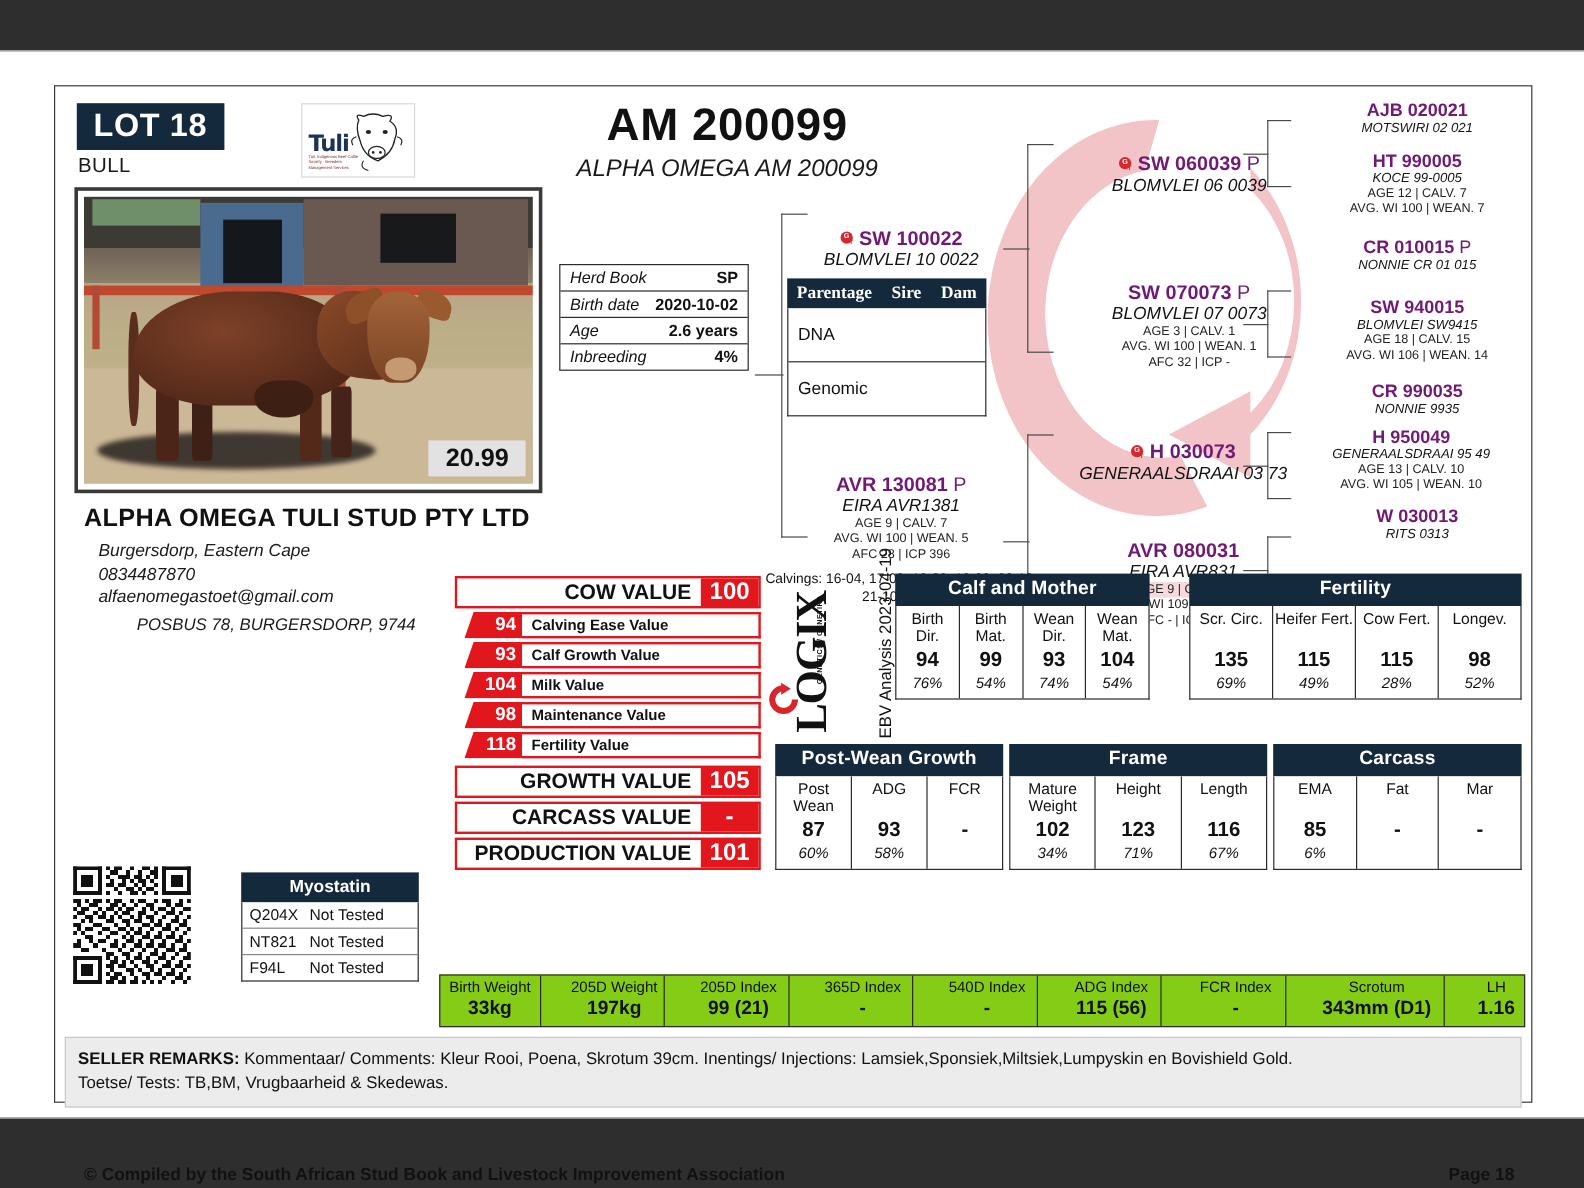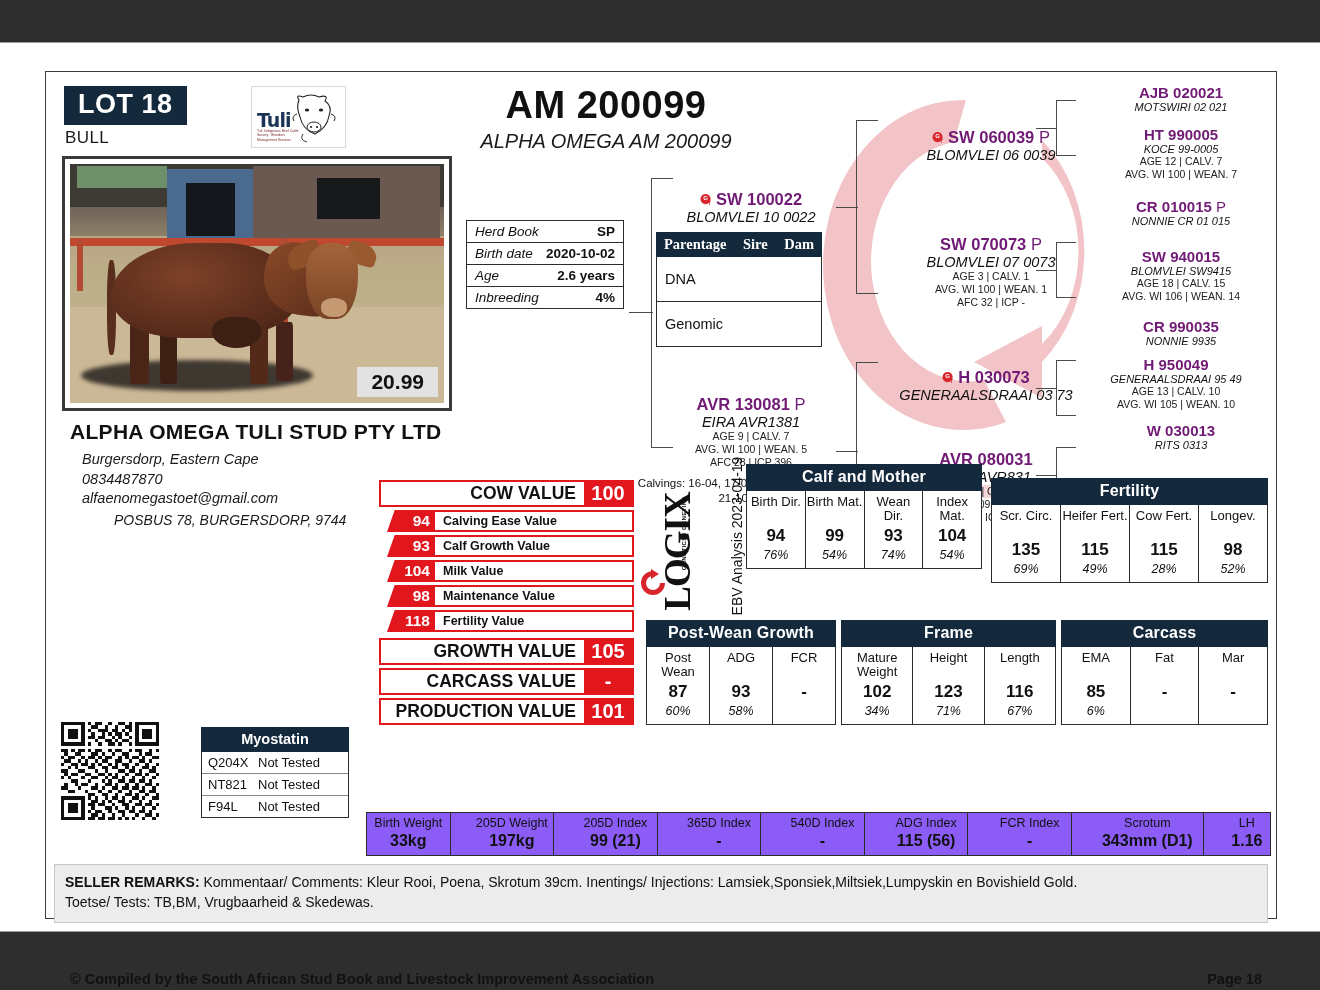--- a/index.html
+++ b/index.html
@@ -258,21 +258,21 @@
     font-size: 13px; color: #111; padding: 3px 6px;
   }
   .myo-row:last-child { border-bottom: none; }
   .myo-row .k { width: 50px; }
 
   
   .qr { position: absolute; left: 15px; top: 650px; width: 98px; height: 98px; }
 
   
   .meas { position: absolute; left: 320px; top: 740px; width: 905px; }
-  .meas-tab { display: flex; border: 1.8px solid #2b2b2b; background: #8b5cf6; gap: 20px; }
+  .meas-tab { display: flex; border: 1.8px solid #2b2b2b; background: #84cc16; gap: 20px; }
   .meas-col { flex: 1; border-right: 1px solid #2b2b2b; text-align: center; padding: 3px 1px 5px 1px; }
   .meas-col:last-child { border-right: none; }
   .meas-col.w2 { flex: 1.35; }
   .meas-col.w05 { flex: .55; }
   .meas-col .t { font-size: 12.5px; color: #111; }
   .meas-col .v { font-size: 16px; font-weight: bold; color: #111; margin-top: 2px; }
 
   
   .remarks {
     position: absolute; left: 8px; top: 792px; width: 1214px;
@@ -579,40 +579,40 @@
   <div class="logix">
     <div class="logix-word">LOGIX</div>
     <div class="logix-sub">GENETICS / GENETIKA</div>
     <div class="logix-ebv">EBV Analysis 2023-04-19</div>
     <svg class="logix-o" viewBox="0 0 30 30">
       <path d="M15 3 A12 12 0 1 0 27 15 L22 15 A7 7 0 1 1 15 8 Z" fill="#d8262c"></path>
       <path d="M13 1 L21 6 L13 11 Z" fill="#d8262c"></path>
     </svg>
   </div>
 
-  <div class="ebv-group" style="left:700px; top:392px; width:236px;border-radius:22px;">
+  <div class="ebv-group" style="left:700px; top:406px; width:212px;border-radius:22px;">
     <div class="ebv-head">Calf and Mother</div>
     <div class="ebv-tab">
       <div class="ebv-col">
         <div class="t">Birth Dir.</div>
         <div class="v">94</div>
         <div class="a">76%</div>
       </div>
       <div class="ebv-col">
         <div class="t">Birth Mat.</div>
         <div class="v">99</div>
         <div class="a">54%</div>
       </div>
       <div class="ebv-col">
         <div class="t">Wean Dir.</div>
         <div class="v">93</div>
         <div class="a">74%</div>
       </div>
       <div class="ebv-col">
-        <div class="t">Index Mat.</div>
+        <div class="t">Wean Mat.</div>
         <div class="v">104</div>
         <div class="a">54%</div>
       </div>
     </div>
   </div>
 
   <div class="ebv-group" style="left:945px; top:406px; width:277px;">
     <div class="ebv-head">Fertility</div>
     <div class="ebv-tab">
       <div class="ebv-col">

